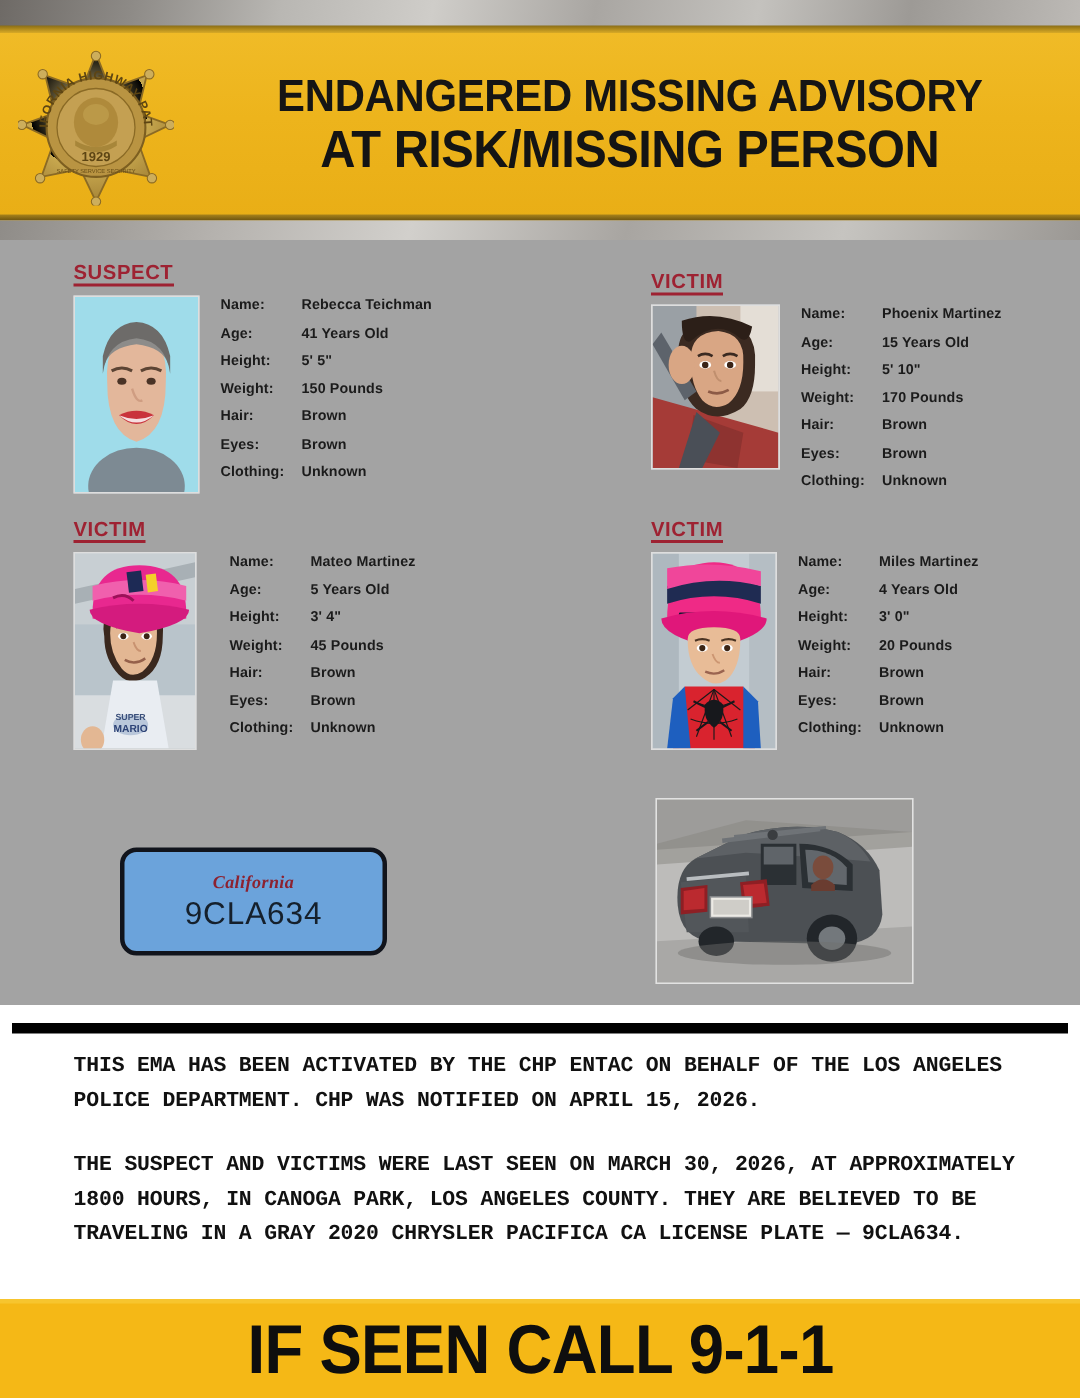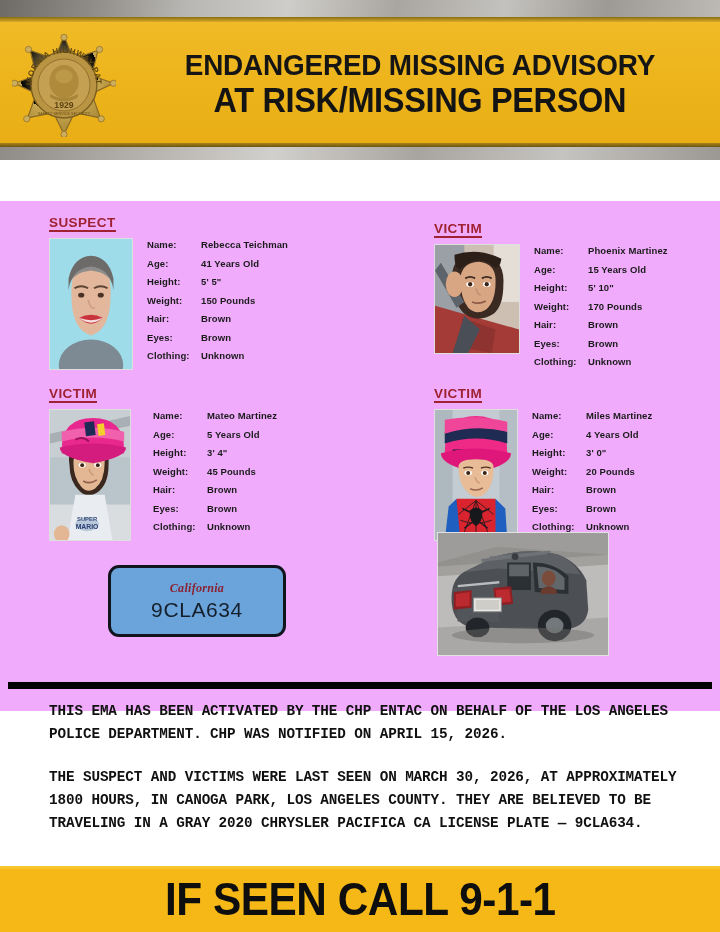--- a/index.html
+++ b/index.html
@@ -54,21 +54,21 @@
   }
 
   
   .silver-band{
     position:absolute;left:0;top:147px;width:720px;height:13px;
     background:linear-gradient(105deg,#8f8c88 0%,#b5b2ae 20%,#d2d0cc 38%,
                #a8a5a1 58%,#c6c4c0 78%,#9b9894 100%);
   }
 
   
-  .body-area{position:absolute;left:0;top:160px;width:720px;height:510px;background:#f0abfc;margin-top:41px;}
+  .body-area{position:absolute;left:0;top:160px;width:720px;height:510px;background:#a3a3a3;}
 
   .panel{position:absolute;display:flex;flex-direction:column;}
   .panel-head{
     font-size:13.5px;font-weight:bold;color:#9e2232;letter-spacing:0.4px;
     border-bottom:2px solid #9e2232;display:inline-block;align-self:flex-start;
     padding-bottom:0px;margin-bottom:6px;
   }
   .panel-row{display:flex;align-items:flex-start;}
 
   .photo{
@@ -85,21 +85,21 @@
 
   
   .svgphoto{display:block;width:100%;height:100%;}
 
   
   .plate-row{position:absolute;left:0;top:520px;width:720px;height:150px;}
   .plate{
     position:absolute;left:80px;top:45px;width:178px;height:72px;
     background:#6ba3db;border:3px solid #11141c;border-radius:11px;
     box-sizing:border-box;display:flex;flex-direction:column;
-    align-items:center;justify-content:center;margin-left:28px;
+    align-items:center;justify-content:center;
   }
   .plate-state{
     font-family:"Liberation Serif", serif;font-style:italic;font-weight:bold;
     font-size:12px;color:#8c2230;letter-spacing:0.3px;margin-bottom:2px;
   }
   .plate-num{
     font-size:21px;color:#15202c;letter-spacing:0.6px;font-weight:normal;
   }
   .vehicle-text{
     position:absolute;left:288px;top:52px;width:104px;text-align:center;

